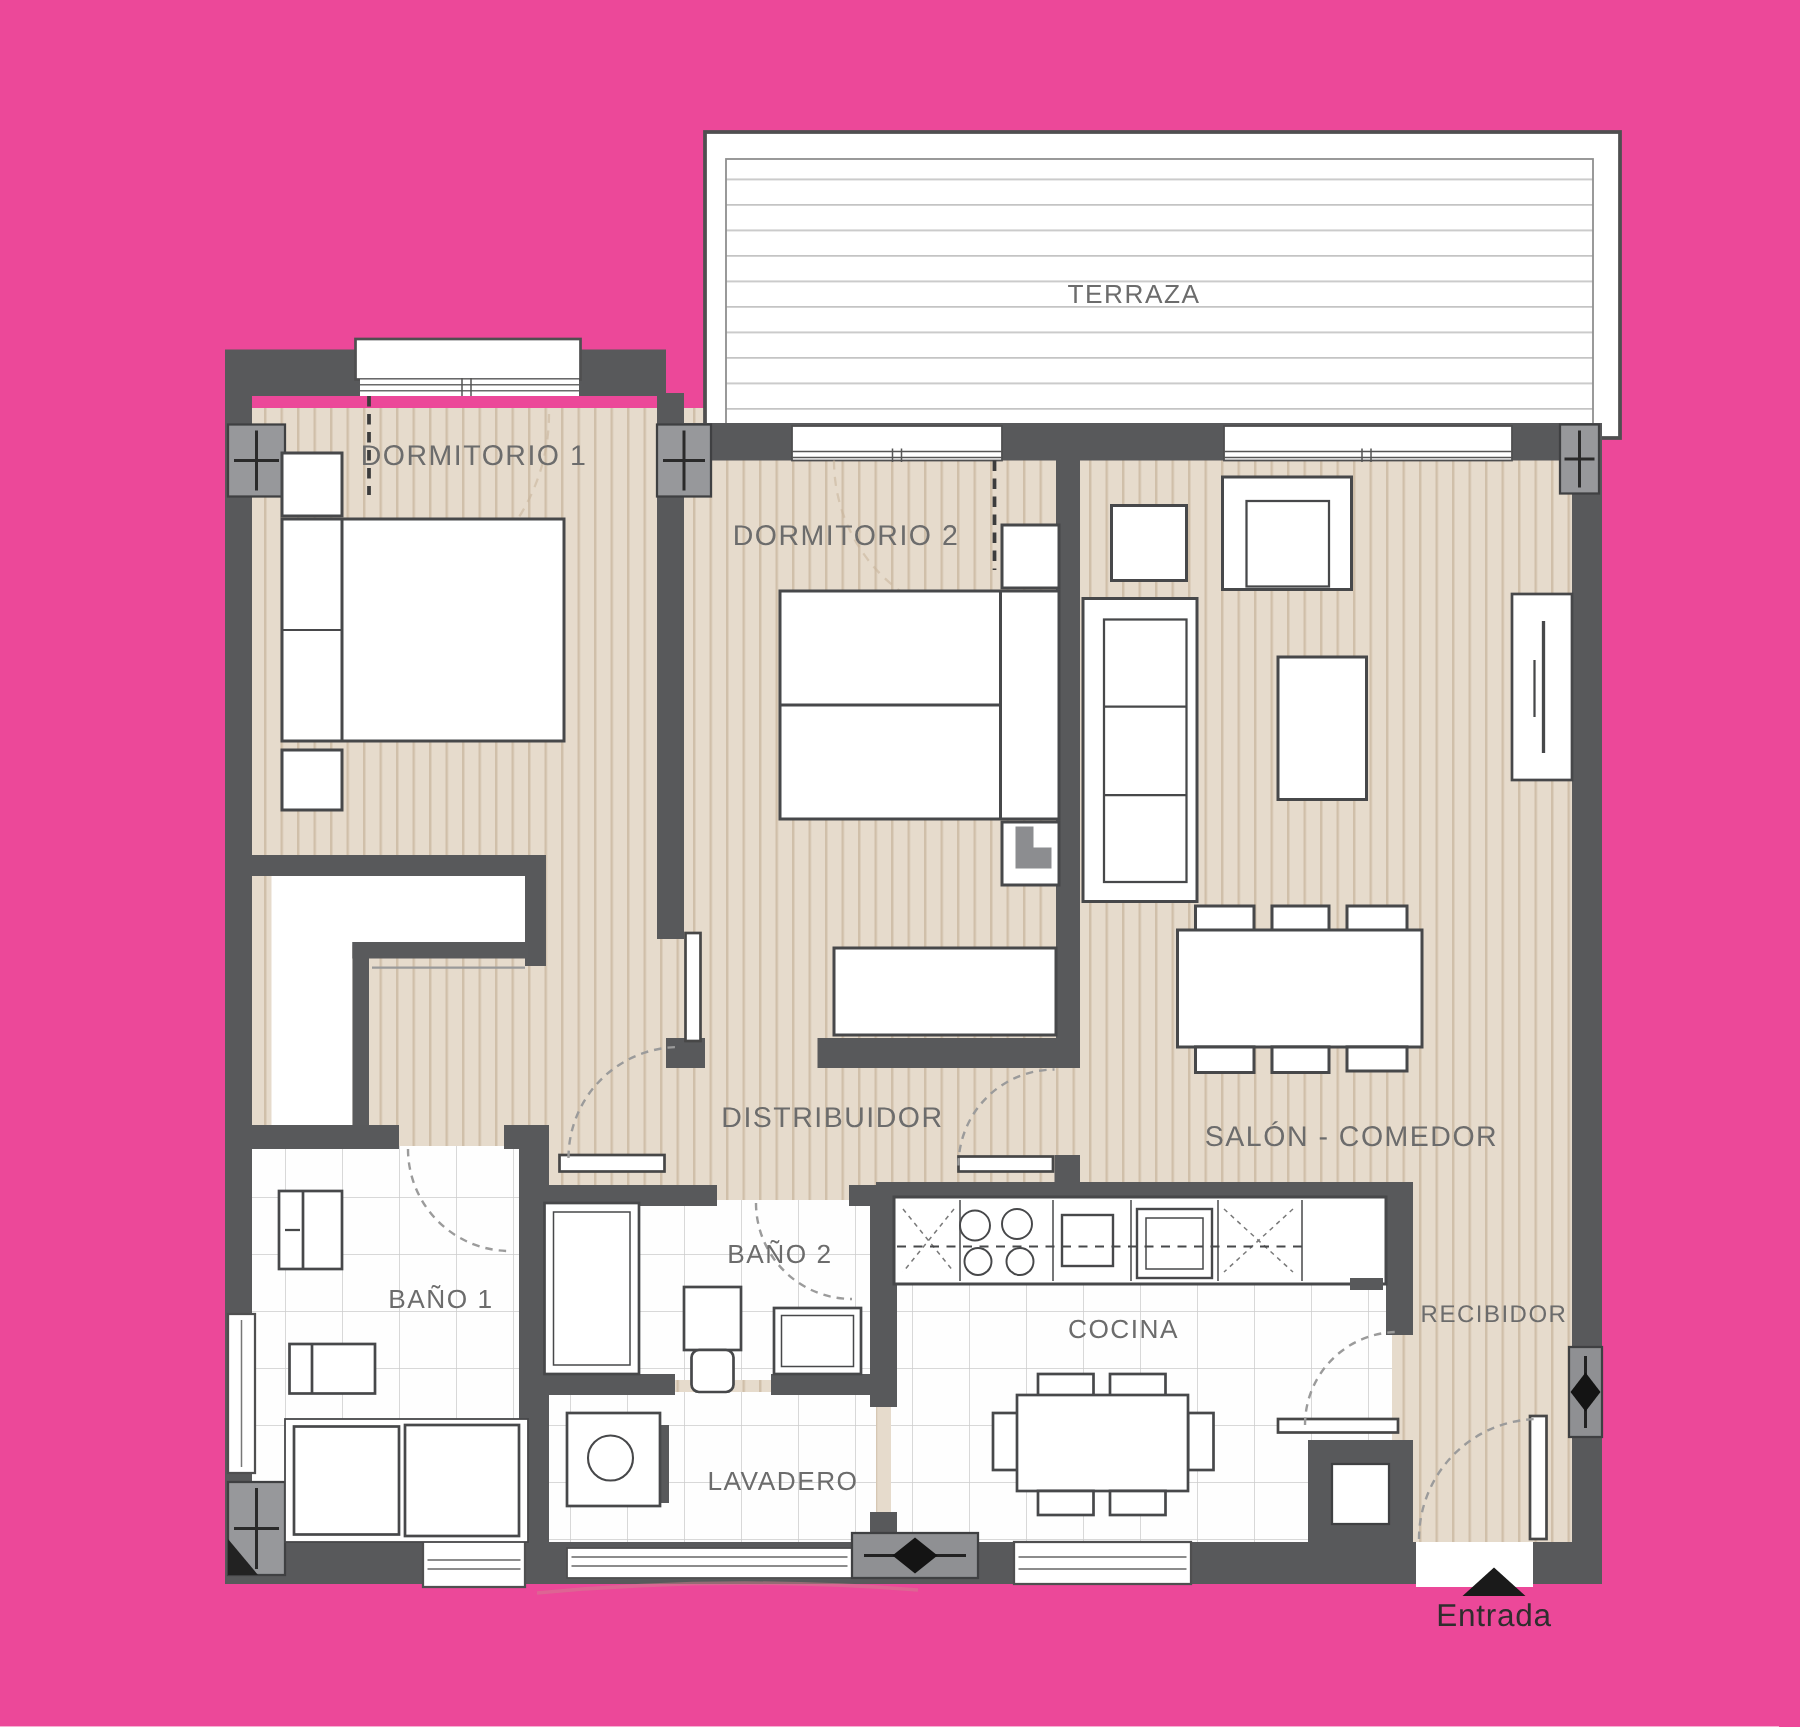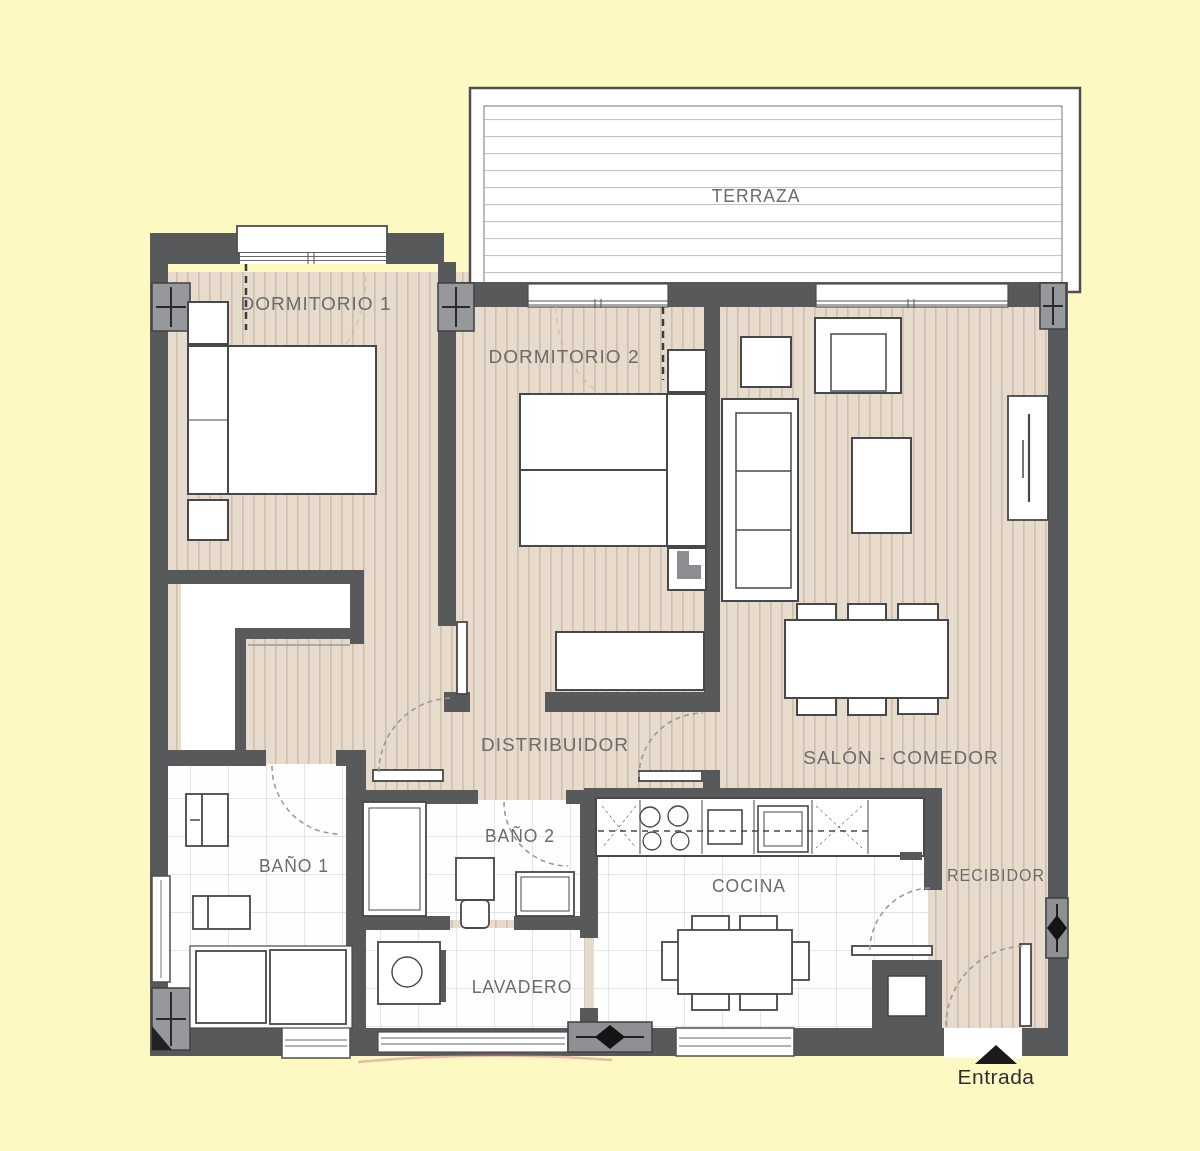--- a/index.html
+++ b/index.html
@@ -1,16 +1,16 @@
 <!DOCTYPE html>
 <html><head>
 <meta charset="utf-8">
 <style>
   html,body{margin:0;padding:0;background:#ffffff;}
-  .page{position:relative;width:1200px;height:1151px;background:#fef9c3;overflow:hidden;
+  .page{position:relative;width:1200px;height:1151px;background:#ec4899;overflow:hidden;
         font-family:"Liberation Sans", sans-serif;}
   svg{display:block;}
   text{font-family:"Liberation Sans","DejaVu Sans",sans-serif;fill:#6c6c6c;letter-spacing:1px;}
   .lbl-big{font-size:19px;}
   .lbl-mid{font-size:17.5px;}
   .lbl-small{font-size:16px;}
   .lbl-entrada{font-size:21px;fill:#2e2e2e;letter-spacing:0.5px;}
 </style>
 </head>
 <body>

